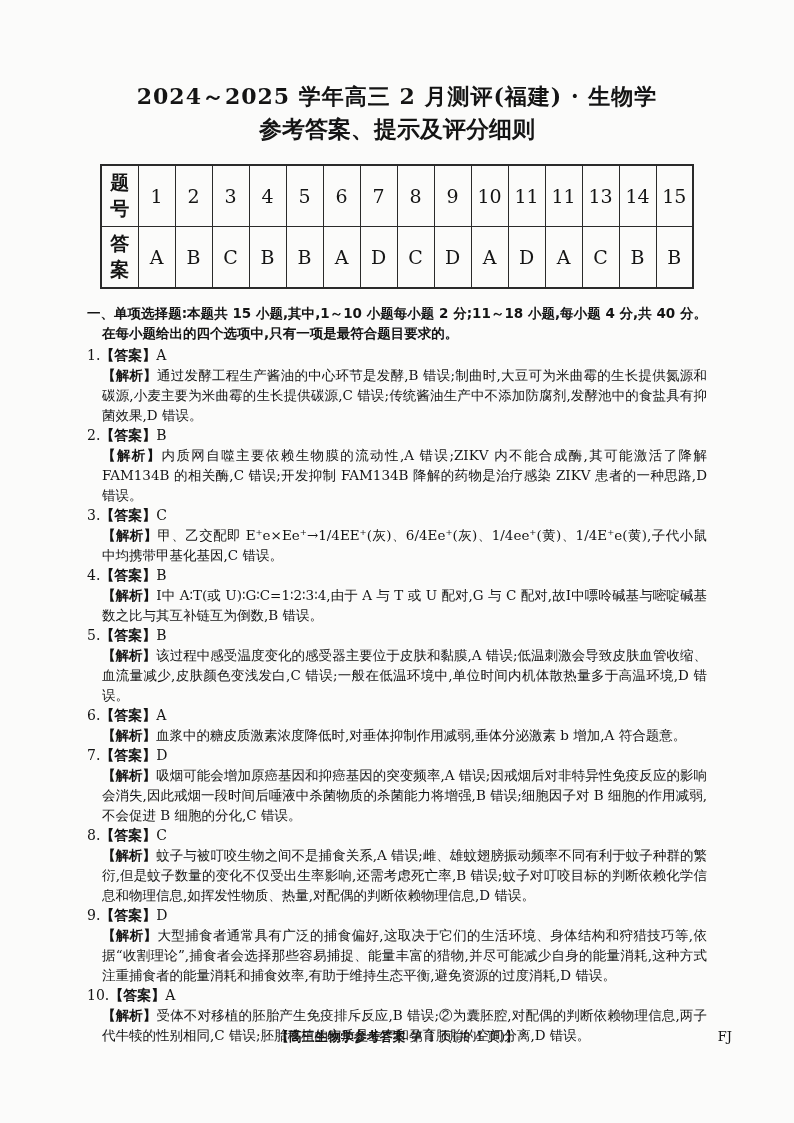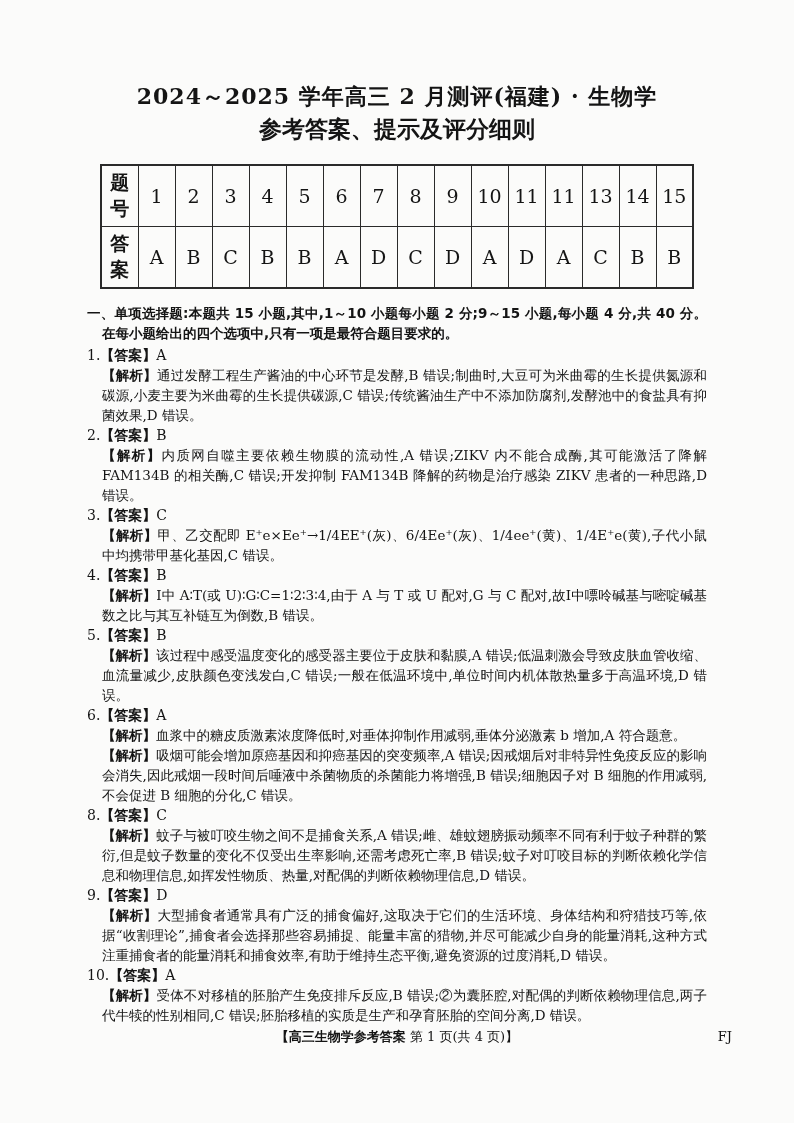--- a/index.html
+++ b/index.html
@@ -140,21 +140,21 @@
             <td>A</td>
             <td>D</td>
             <td>A</td>
             <td>C</td>
             <td>B</td>
             <td>B</td>
           </tr>
       </tbody>
     </table>
 
-    <div class="section-header">一、单项选择题:本题共 15 小题,其中,1～10 小题每小题 2 分;9～15 小题,每小题 4 分,共 40 分。在每小题给出的四个选项中,只有一项是最符合题目要求的。</div>
+    <div class="section-header">一、单项选择题:本题共 15 小题,其中,1～10 小题每小题 2 分;11～18 小题,每小题 4 分,共 40 分。在每小题给出的四个选项中,只有一项是最符合题目要求的。</div>
 
     <div class="items">
   <div class="item">
     <div class="answer-line"><span>1.</span><span class="marker">【答案】</span><span>A</span></div>
     <div class="analysis"><span class="marker">【解析】</span><span>通过发酵工程生产酱油的中心环节是发酵,B 错误;制曲时,大豆可为米曲霉的生长提供氮源和碳源,小麦主要为米曲霉的生长提供碳源,C 错误;传统酱油生产中不添加防腐剂,发酵池中的食盐具有抑菌效果,D 错误。</span></div>
   </div>
 
   <div class="item">
     <div class="answer-line"><span>2.</span><span class="marker">【答案】</span><span>B</span></div>
     <div class="analysis"><span class="marker">【解析】</span><span>内质网自噬主要依赖生物膜的流动性,A 错误;ZIKV 内不能合成酶,其可能激活了降解 FAM134B 的相关酶,C 错误;开发抑制 FAM134B 降解的药物是治疗感染 ZIKV 患者的一种思路,D 错误。</span></div>
@@ -174,20 +174,21 @@
     <div class="answer-line"><span>5.</span><span class="marker">【答案】</span><span>B</span></div>
     <div class="analysis"><span class="marker">【解析】</span><span>该过程中感受温度变化的感受器主要位于皮肤和黏膜,A 错误;低温刺激会导致皮肤血管收缩、血流量减少,皮肤颜色变浅发白,C 错误;一般在低温环境中,单位时间内机体散热量多于高温环境,D 错误。</span></div>
   </div>
 
   <div class="item">
     <div class="answer-line"><span>6.</span><span class="marker">【答案】</span><span>A</span></div>
     <div class="analysis"><span class="marker">【解析】</span><span>血浆中的糖皮质激素浓度降低时,对垂体抑制作用减弱,垂体分泌激素 b 增加,A 符合题意。</span></div>
   </div>
 
   <div class="item">
+    <div class="answer-line"><span>7.</span><span class="marker">【答案】</span><span>D</span></div>
     <div class="analysis"><span class="marker">【解析】</span><span>吸烟可能会增加原癌基因和抑癌基因的突变频率,A 错误;因戒烟后对非特异性免疫反应的影响会消失,因此戒烟一段时间后唾液中杀菌物质的杀菌能力将增强,B 错误;细胞因子对 B 细胞的作用减弱,不会促进 B 细胞的分化,C 错误。</span></div>
   </div>
 
   <div class="item">
     <div class="answer-line"><span>8.</span><span class="marker">【答案】</span><span>C</span></div>
     <div class="analysis"><span class="marker">【解析】</span><span>蚊子与被叮咬生物之间不是捕食关系,A 错误;雌、雄蚊翅膀振动频率不同有利于蚊子种群的繁衍,但是蚊子数量的变化不仅受出生率影响,还需考虑死亡率,B 错误;蚊子对叮咬目标的判断依赖化学信息和物理信息,如挥发性物质、热量,对配偶的判断依赖物理信息,D 错误。</span></div>
   </div>
 
   <div class="item">
     <div class="answer-line"><span>9.</span><span class="marker">【答案】</span><span>D</span></div>

